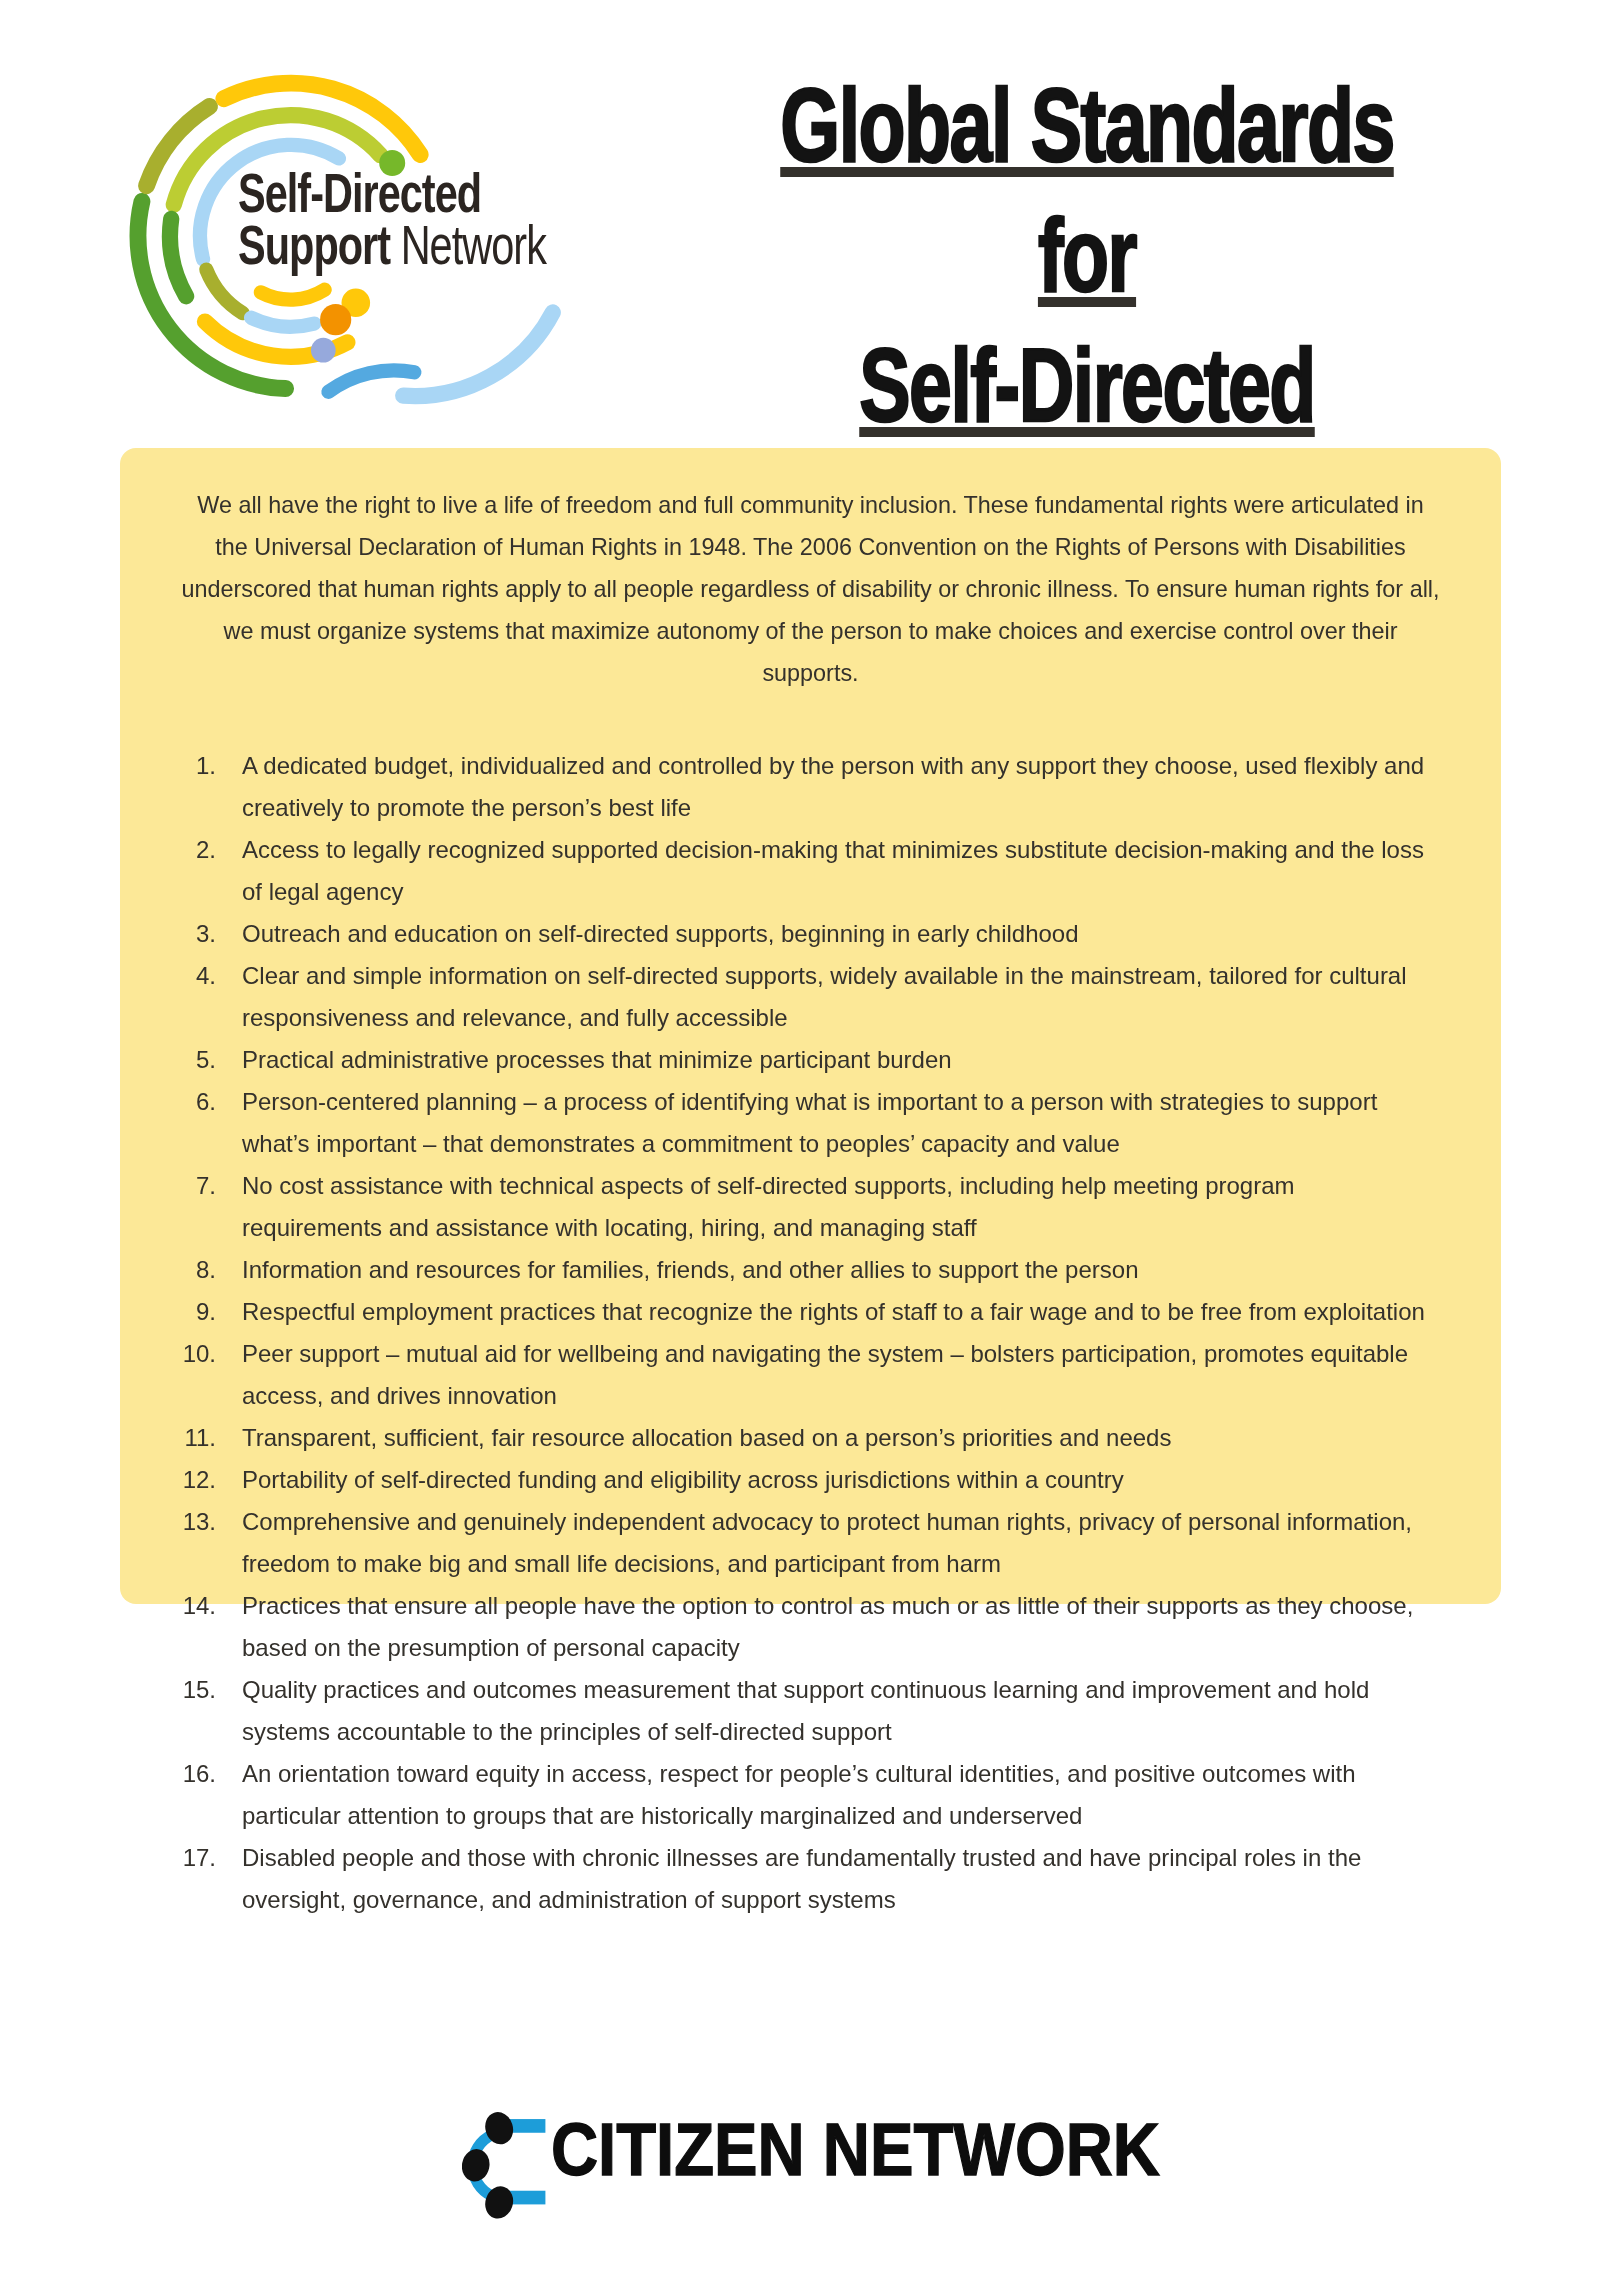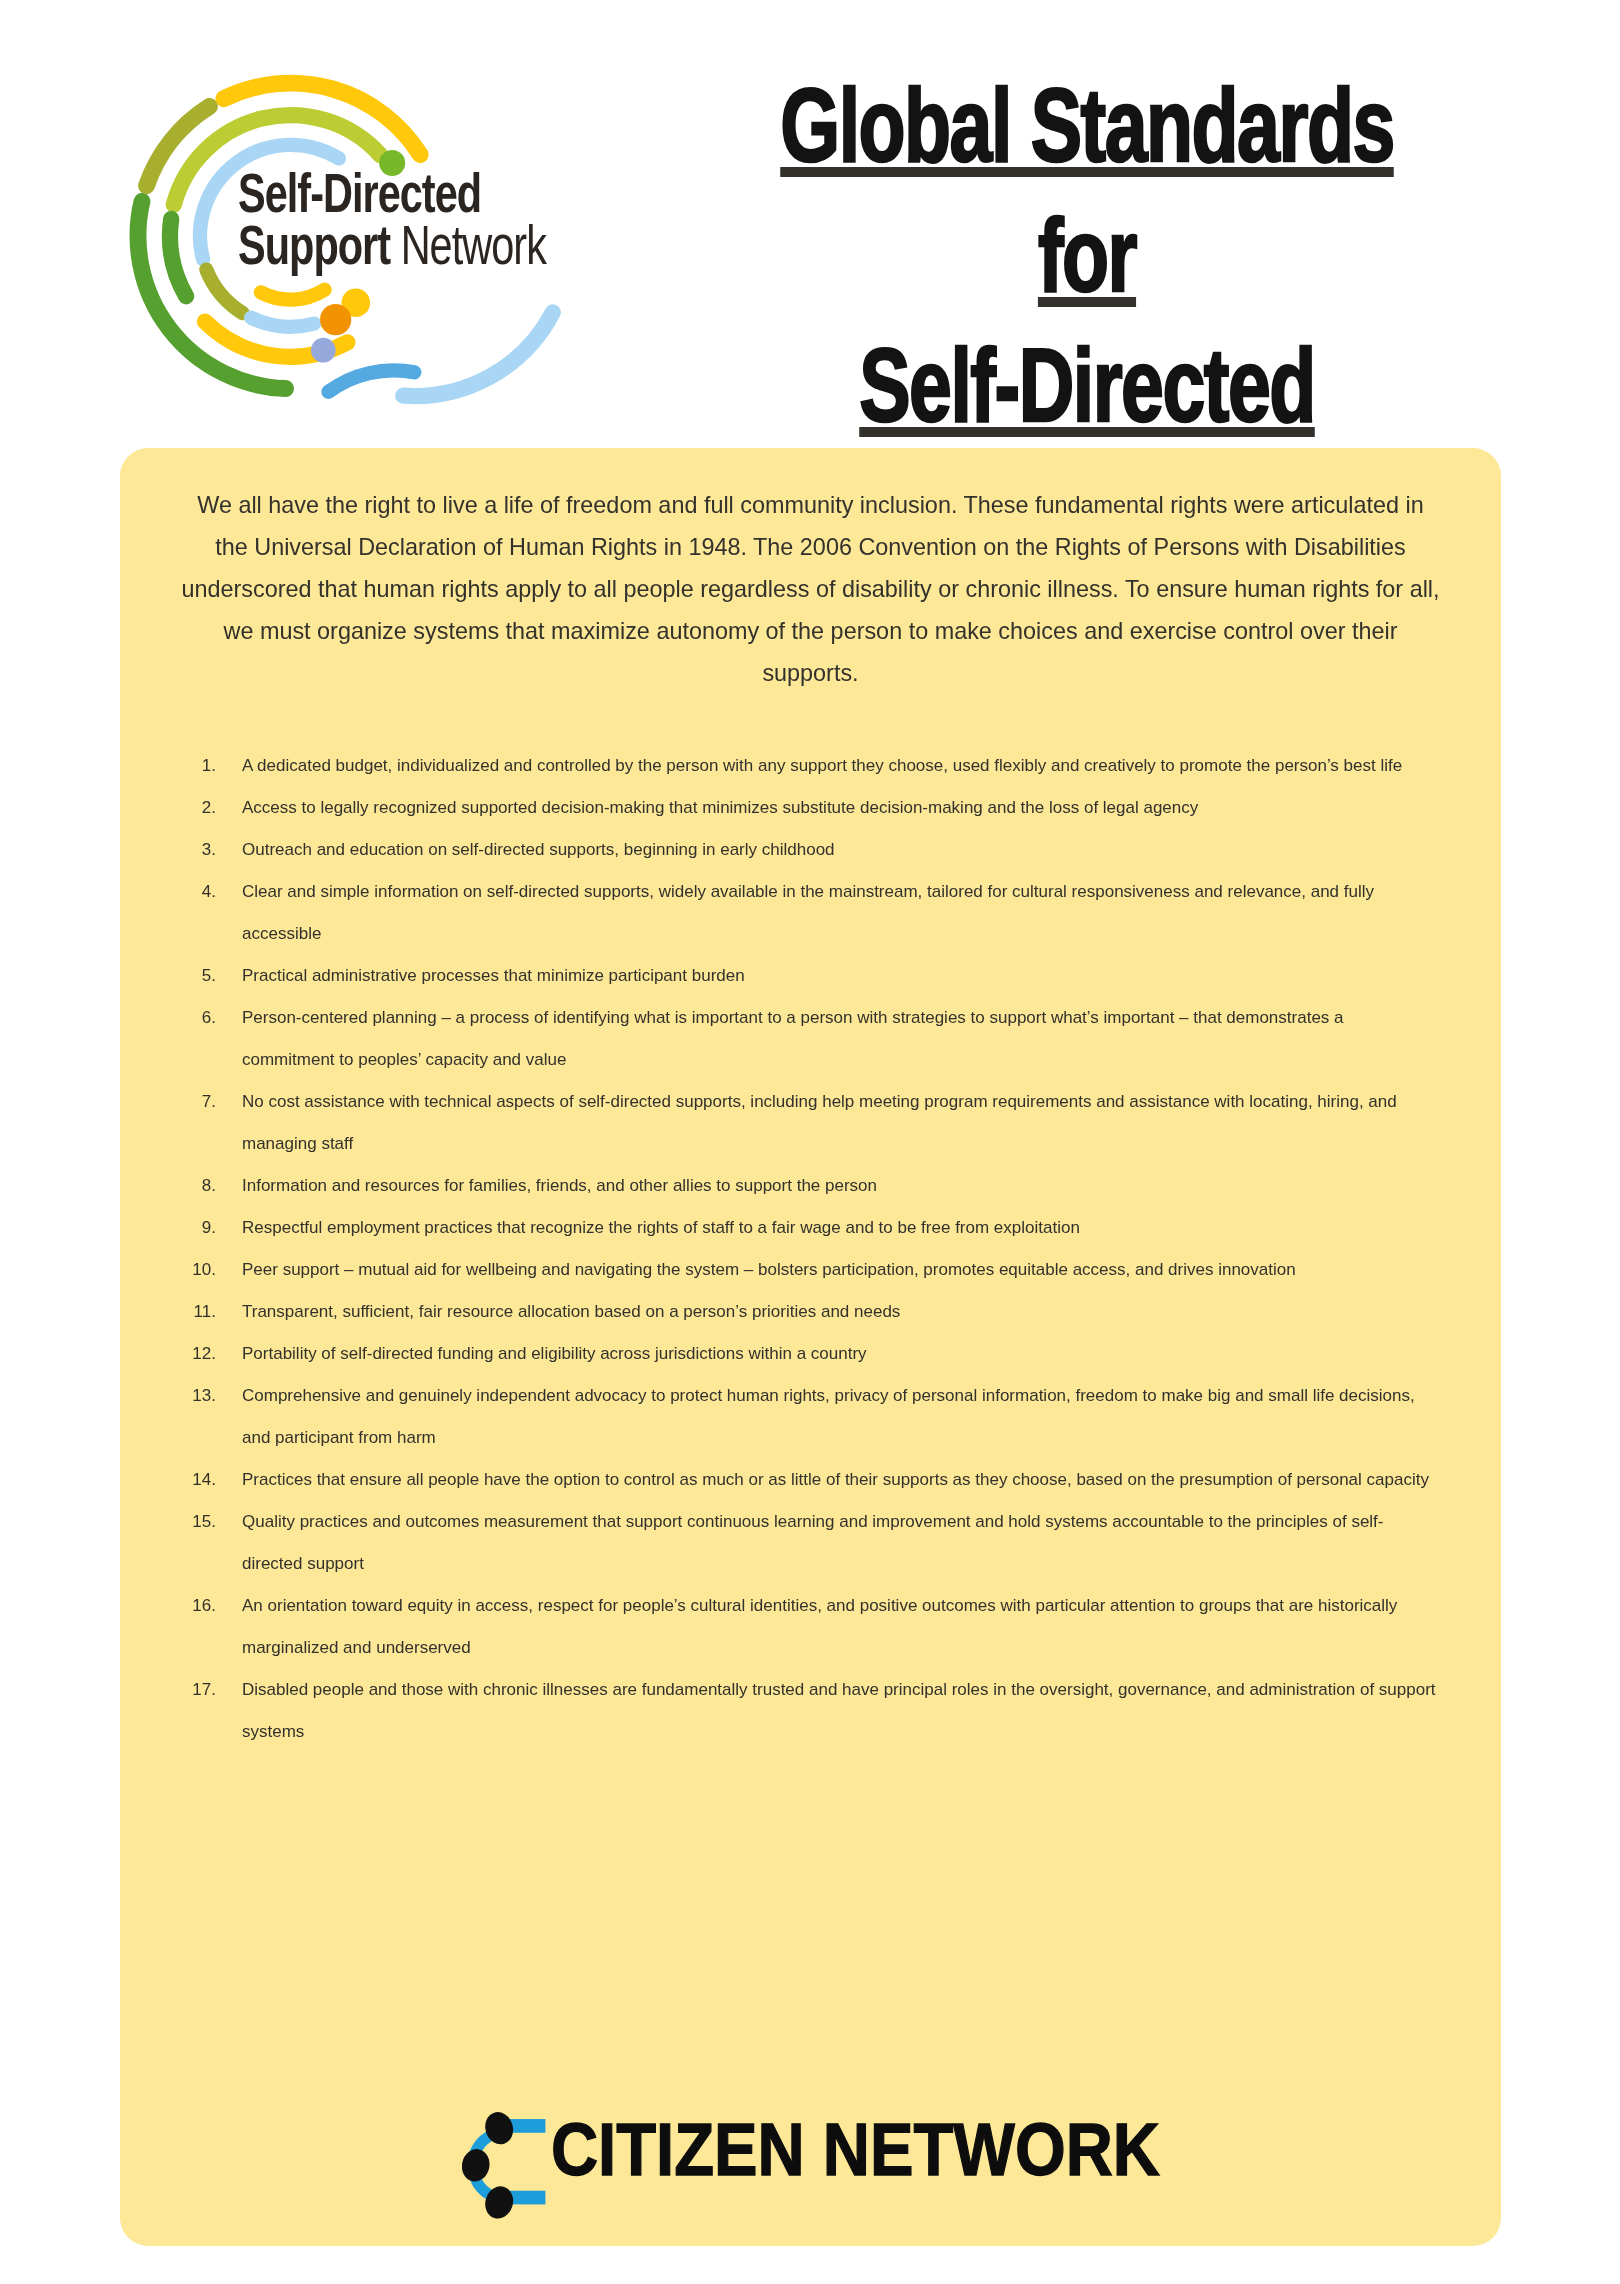--- a/index.html
+++ b/index.html
@@ -24,32 +24,32 @@
     color:var(--title-black,#131313); -webkit-text-stroke:2.6px var(--title-black,#131313);
     transform:scaleX(0.74); transform-origin:center top;
   }
   .site-url {
     margin-top:10.4px; font-size:35px; line-height:40px; font-weight:bold;
     letter-spacing:1.3px; color:#242424;
   }
 
   
   .panel {
-    position:absolute; left:120px; top:448px; width:1381px; height:1798px;
-    background:var(--panel-yellow,#FCE897); border-radius:28px;
+    position:absolute; left:120px; top:448px; width:1381px; height:1156px;
+    background:var(--panel-yellow,#FCE897); border-radius:16px;
     box-sizing:border-box; padding-top:36px;
   }
   .intro-paragraph, .intro-leadin {
     margin:0 auto; width:1262px; text-align:center;
     font-size:23.4px; line-height:42px; color:var(--text-dark,#34312C);
   }
   ol.standards { margin:51px 0 0 0; padding:0; list-style:none; counter-reset:std; }
   ol.standards li {
     counter-increment:std; position:relative; box-sizing:border-box;
-    padding-left:122px; padding-right:65px; font-size:17px; line-height:42px;
+    padding-left:122px; padding-right:65px; font-size:24px; line-height:42px;
   }
   ol.standards li::before {
     content:counter(std) "."; position:absolute; left:0; top:0;
     width:96px; text-align:right;
   }
 
   
   .cn-mark { position:absolute; left:462px; top:2108px; }
   .cn-name {
     position:absolute; left:551px; top:2112px; white-space:nowrap;

